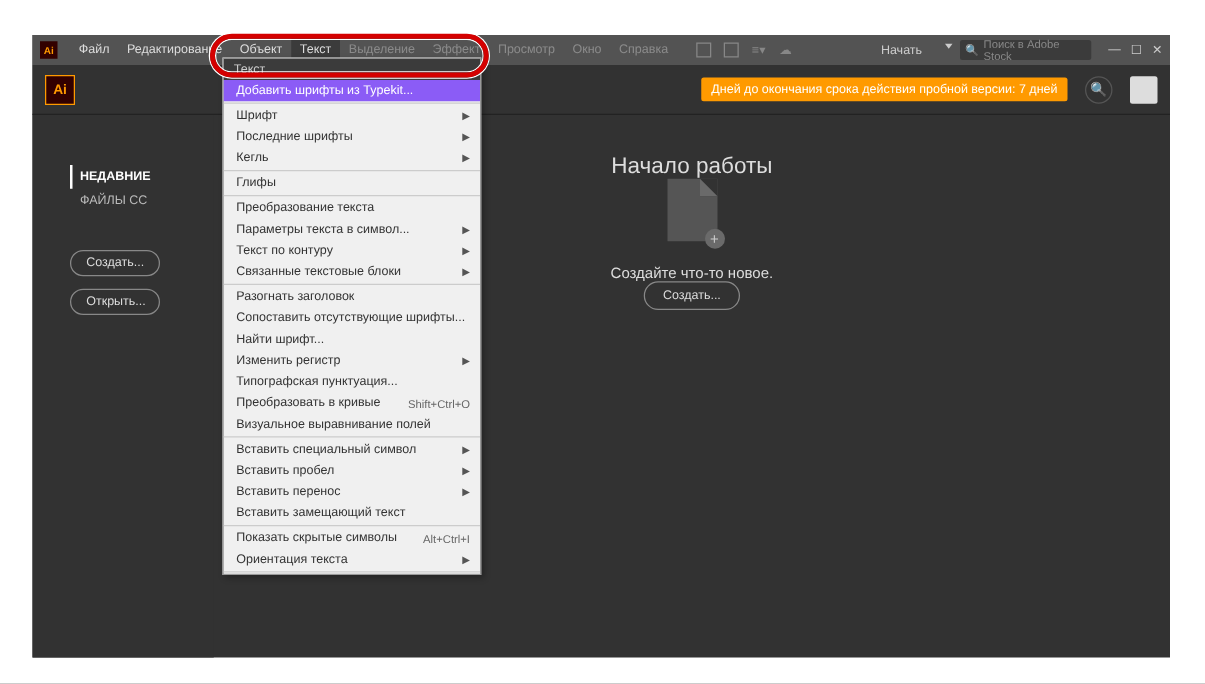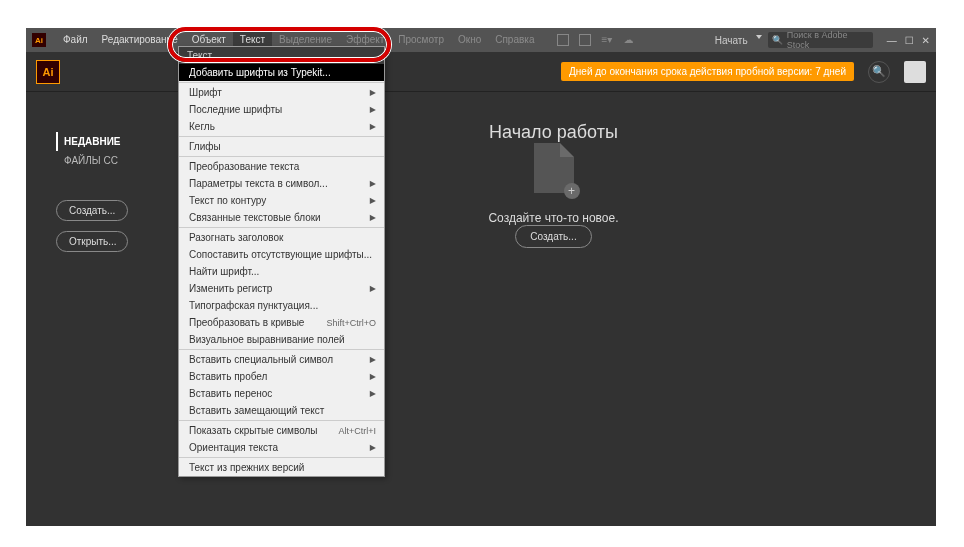--- a/index.html
+++ b/index.html
@@ -4,21 +4,21 @@
 <style>
 * { margin: 0; padding: 0; box-sizing: border-box; font-family: Arial, sans-serif; }
 body { background: #fff; width: 964px; height: 547px; overflow: hidden; position: relative; }
 .outer-frame { position: absolute; left: 26px; top: 28px; width: 910px; height: 498px; background: #323232; }
 .menu-bar { height: 24px; background: #535353; display: flex; align-items: center; padding: 0 6px; color: #ddd; font-size: 10px; position: relative; }
 .menu-bar .ai-ico { width: 14px; height: 14px; background: #320000; margin-right: 10px; display: flex; align-items: center; justify-content: center; color: #ff9a00; font-weight: bold; font-size: 8px; }
 .menu-bar .menu-item { padding: 0 7px; height: 24px; line-height: 24px; cursor: pointer; }
 .menu-bar .menu-item.active { background: #3b3b3b; }
 .menu-bar .tool-icons { margin-left: 16px; display: flex; gap: 10px; opacity: 0.6; }
 .menu-bar .right-tools { margin-left: auto; display: flex; align-items: center; gap: 6px; }
-.menu-bar .start-link { color: #ccc; font-size: 10px; display: flex; align-items: flex-start; gap: 6px; }
+.menu-bar .start-link { color: #ccc; font-size: 10px; display: flex; align-items: flex-start; gap: 16px; }
 .menu-bar .search-box { background: #3b3b3b; border-radius: 2px; display: flex; align-items: center; padding: 1px 5px; font-size: 9px; color: #888; width: 105px; height: 16px; }
 .menu-bar .win-ctl { display: flex; gap: 8px; margin-left: 8px; color: #ccc; font-size: 10px; }
 .secondary-bar { height: 40px; background: #323232; display: flex; align-items: center; padding: 0 10px; border-bottom: 1px solid #222; }
 .ai-logo { width: 24px; height: 24px; background: #320000; border: 1px solid #ff9a00; display: flex; align-items: center; justify-content: center; color: #ff9a00; font-weight: bold; font-size: 11px; }
 .trial-bar { margin-left: auto; display: flex; align-items: center; gap: 14px; }
 .trial-msg { background: #ff9a00; color: #fff; font-size: 10px; padding: 4px 8px; border-radius: 2px; }
 .search-circle { width: 22px; height: 22px; border-radius: 50%; border: 1px solid #555; display: flex; align-items: center; justify-content: center; color: #ccc; font-size: 11px; }
 .avatar { width: 22px; height: 22px; background: #ddd; border-radius: 2px; }
 .main-area { display: flex; height: calc(100% - 64px); }
 .sidebar { width: 145px; background: #323232; padding: 40px 0 4px 30px; color: #ccc; }
@@ -29,21 +29,21 @@
 .content h1 { font-size: 18px; font-weight: normal; }
 .doc-ico { position: relative; width: 40px; height: 50px; margin-bottom: 18px; }
 .doc-ico .page { width: 40px; height: 50px; background: #555; position: relative; }
 .doc-ico .fold { position: absolute; top: 0; right: 0; width: 0; height: 0; border-top: 14px solid #323232; border-left: 14px solid #6a6a6a; }
 .doc-ico .plus { position: absolute; right: -6px; bottom: -6px; width: 16px; height: 16px; border-radius: 50%; background: #6a6a6a; color: #ccc; font-size: 12px; display: flex; align-items: center; justify-content: center; }
 .content .sub { font-size: 12px; }
 .content .create-pill { border: 1px solid #888; border-radius: 12px; color: #ddd; font-size: 10px; padding: 5px 14px; cursor: pointer; }
 .dropdown { position: absolute; left: 178px; top: 46px; width: 207px; background: #f0f0f0; border: 1px solid #999; box-shadow: 2px 2px 5px rgba(0,0,0,0.3); font-size: 10px; color: #333; z-index: 50; }
 .dropdown .dd-head { background: #3b3b3b; color: #ccc; padding: 3px 8px; font-size: 10px; }
 .dropdown .dd-item { padding: 3px 8px 3px 10px; display: flex; justify-content: space-between; align-items: center; cursor: pointer; }
-.dropdown .dd-item.hl { background: #000000; color: #fff; }
+.dropdown .dd-item.hl { background: #8b5cf6; color: #fff; }
 .dropdown .dd-sep { border-top: 1px solid #ccc; margin: 1px 0; }
 .dropdown .arrow { font-size: 8px; color: #555; }
 .dropdown .shortcut { font-size: 9px; color: #666; }
 .callout { position: absolute; left: 168px; top: 27px; width: 223px; height: 35px; border: 4px solid #d40000; border-radius: 18px; z-index: 60; pointer-events: none; box-shadow: 0 0 0 1px #fff inset, 0 0 0 1px #fff; }
 .tri { width: 0; height: 0; border-left: 3px solid transparent; border-right: 3px solid transparent; border-top: 4px solid #ccc; display: inline-block; margin-left: 2px; }
 .ico-box { width: 12px; height: 12px; border: 1px solid #aaa; }
 </style>
 </head>
 <body>
 
@@ -193,18 +193,15 @@
     <div class="dd-sep"></div>
     <div class="dd-item">
       <span>Показать скрытые символы</span>
       <span class="shortcut">Alt+Ctrl+I</span>
     </div>
     <div class="dd-item">
       <span>Ориентация текста</span>
       <span class="arrow">▶</span>
     </div>
     <div class="dd-sep"></div>
-    <div class="dd-item">
-      <span>Текст из прежних версий</span>
-    </div>
   </div>
 
 <div class="callout"></div>
 
 </body></html>

